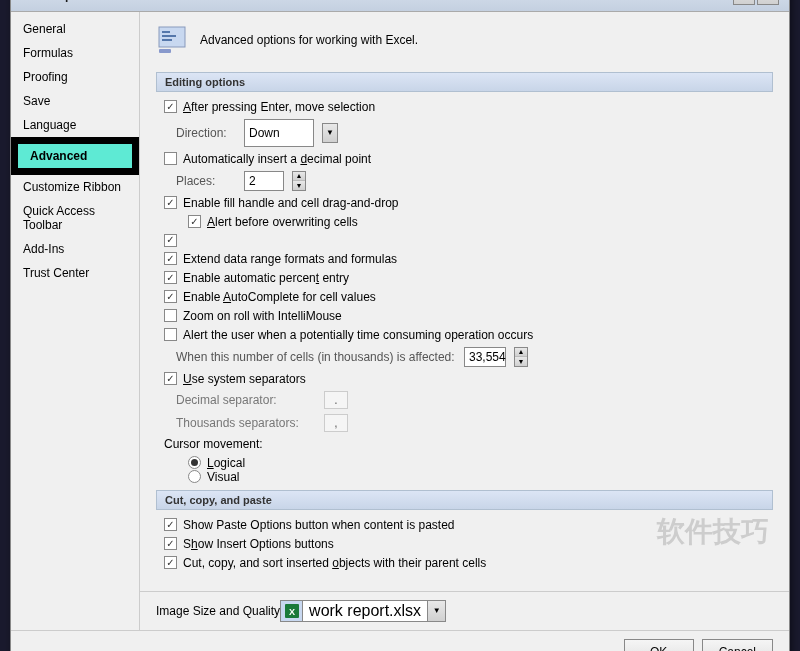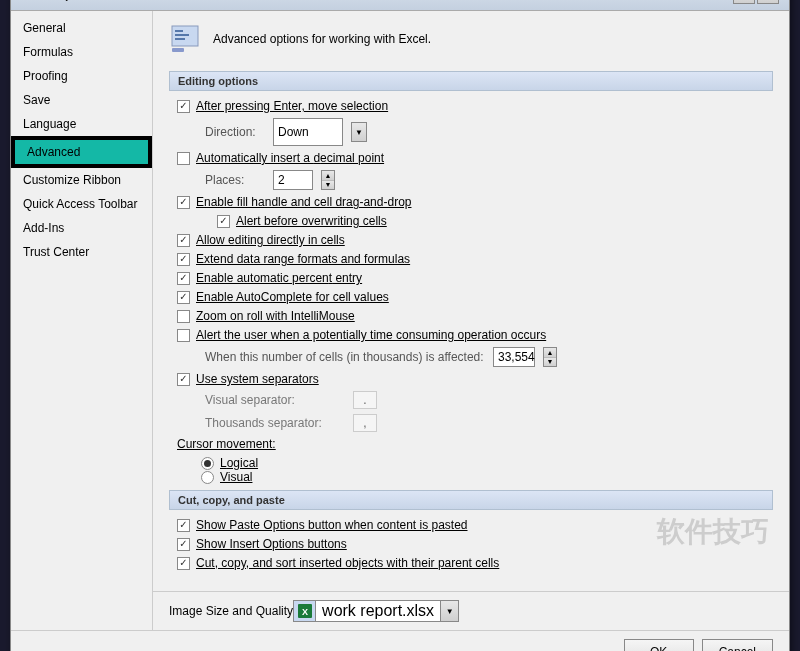--- a/index.html
+++ b/index.html
@@ -50,35 +50,35 @@
       color: #333;
     }
     .title-btn.close { color: #333; }
 
     .dialog-body {
       display: flex;
       flex: 1;
       background: #f0f0f0;
     }
     .sidebar {
-      width: 142px;
+      width: 129px;
       background: #f0f0f0;
       border-right: 1px solid #ccc;
       padding: 5px 0;
     }
     .sidebar-item {
       padding: 5px 12px;
       cursor: pointer;
       color: #000;
       font-size: 12px;
     }
     .sidebar-item.active {
-      background: #14b8a6;
-      border: 4px solid #000000;
-      font-weight: normal;
+      background: #5eead4;
+      border: 7px solid #000000;
+      font-weight: bold;
       color: #000;
     }
 
     .main-content {
       flex: 1;
       padding: 0;
       overflow: hidden;
       display: flex;
       flex-direction: column;
     }
@@ -124,21 +124,21 @@
       padding: 0 8px;
     }
 
     .option-row {
       display: flex;
       align-items: center;
       margin-bottom: 5px;
       gap: 6px;
     }
     .option-row.indented {
-      margin-left: 40px;
+      margin-left: 24px;
       text-align: center;
     }
 
     .checkbox-wrapper {
       display: flex;
       align-items: center;
       gap: 6px;
       cursor: pointer;
     }
     .cb {
@@ -154,30 +154,29 @@
     .cb.checked::after {
       content: '✓';
       font-size: 10px;
       color: #333;
       line-height: 1;
     }
 
     .label-text {
       font-size: 12px;
       color: #000;
-      text-decoration: underline;
     }
     .label-text u { text-decoration: underline; }
 
     .field-row {
       display: flex;
       align-items: center;
       gap: 8px;
       margin-bottom: 5px;
-      margin-left: 28px;
+      margin-left: 12px;
     }
     .field-label {
       font-size: 12px;
       color: #555;
       min-width: 60px;
     }
     .dropdown-select {
       height: 28px;
       border: 1px solid #888;
       background: #fff;
@@ -437,21 +436,20 @@
           <div class="option-row indented">
             <div class="checkbox-wrapper">
               <div class="cb checked"></div>
               <span class="label-text"><u>A</u>lert before overwriting cells</span>
             </div>
           </div>
 
           <div class="option-row">
             <div class="checkbox-wrapper">
               <div class="cb checked"></div>
-              <span class="label-text">Allow <u>e</u>diting directly in cells</span>
             </div>
           </div>
 
           <div class="option-row">
             <div class="checkbox-wrapper">
               <div class="cb checked"></div>
               <span class="label-text">Extend data range formats and formulas</span>
             </div>
           </div>
 
@@ -495,28 +493,28 @@
           </div>
 
           <div class="option-row">
             <div class="checkbox-wrapper">
               <div class="cb checked"></div>
               <span class="label-text"><u>U</u>se system separators</span>
             </div>
           </div>
 
           <div class="field-row">
-            <span class="field-label" style="min-width:140px;color:#777;">Visual separator:</span>
+            <span class="field-label" style="min-width:140px;color:#777;">Decimal separator:</span>
             <div class="separator-field">
               <span>.</span>
             </div>
           </div>
 
           <div class="field-row">
-            <span class="field-label" style="min-width:140px;color:#777;">Thousands separator:</span>
+            <span class="field-label" style="min-width:140px;color:#777;">Thousands separators:</span>
             <div class="separator-field">
               <span>,</span>
             </div>
           </div>
 
           <div class="option-row">
             <span class="label-text">Cursor movement:</span>
           </div>
           <div class="radio-group">
             <div class="radio-row">

